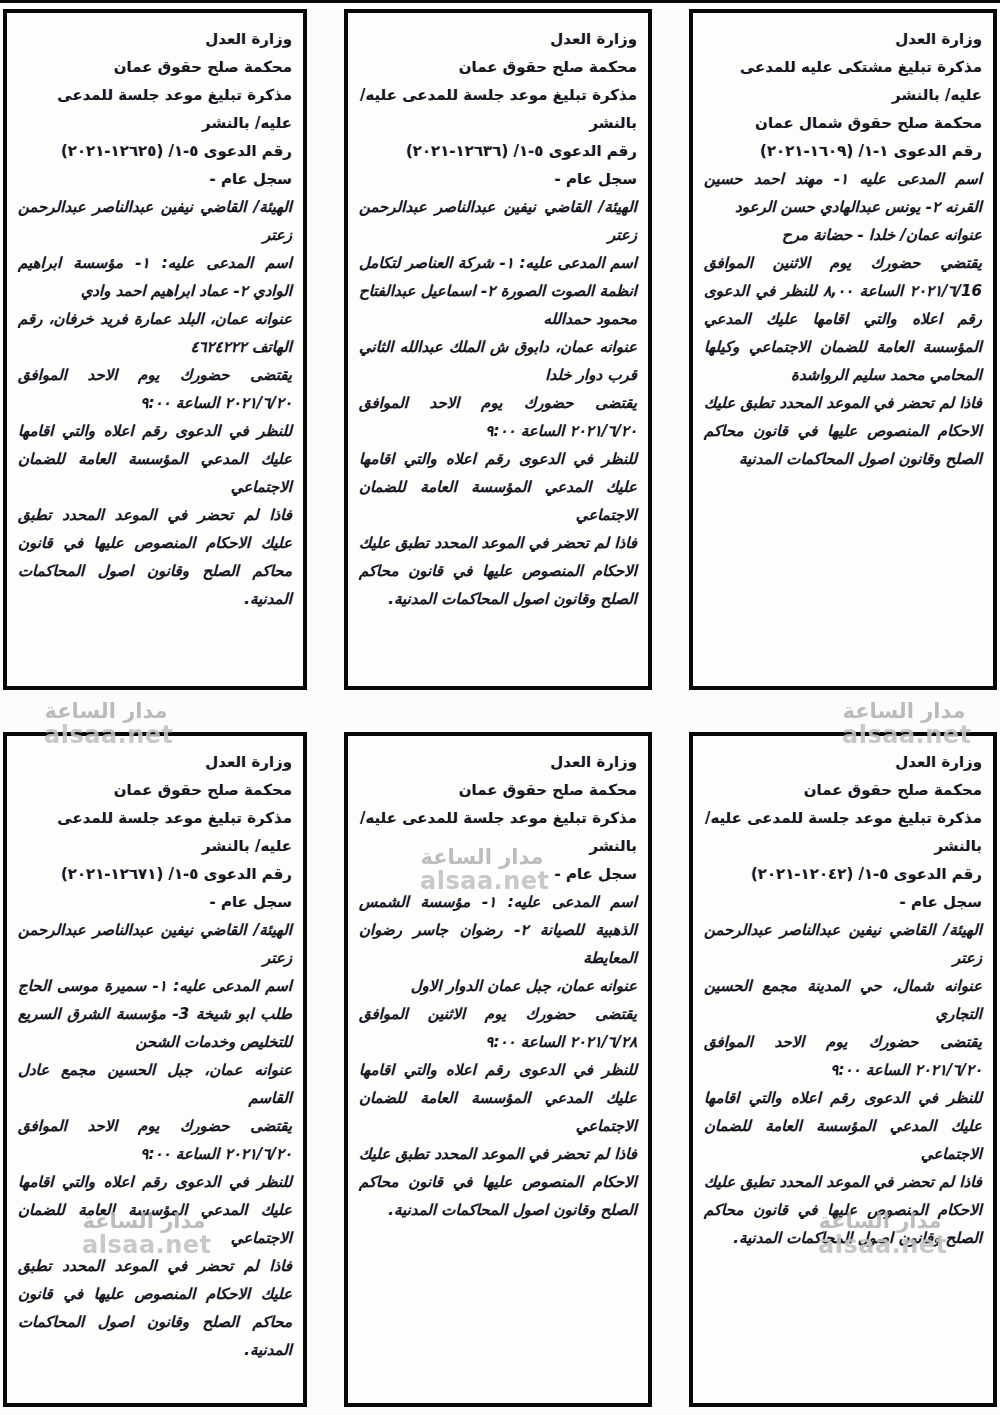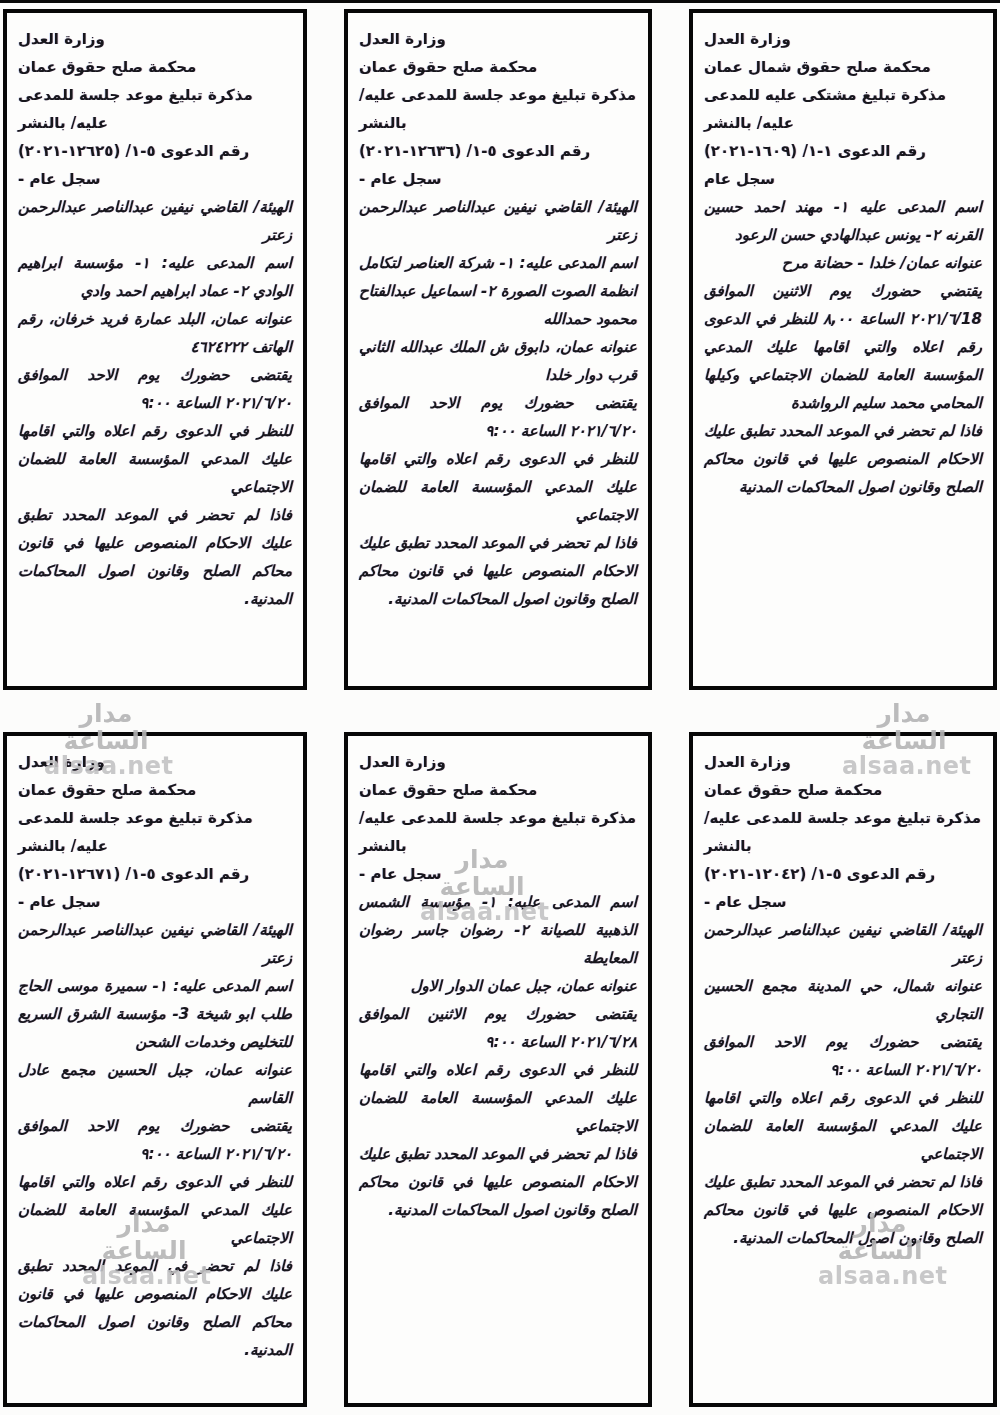--- a/index.html
+++ b/index.html
@@ -31,59 +31,58 @@
     background:#fdfdfc;
     padding:12px 11px 6px 11px;
     font-size:15px;
     line-height:28px;
     overflow:hidden;
     direction:rtl;
   }
   .notice div{
     text-shadow:0.7px 0 rgba(170,40,110,0.22), -0.7px 0 rgba(30,70,190,0.22);
   }
-  .c{text-align:left;}
+  .c{text-align:right;}
   .j{text-align:justify;text-justify:inter-word;font-style:italic;}
   .wm{
     position:absolute;
     width:124px;
     text-align:center;
     z-index:6;
     line-height:1.08;
     pointer-events:none;
   }
   .wm-ar{
-    font-size:25px;
+    font-size:21px;
     color:#b5b5b6;
     opacity:0.9;
   }
   .wm-en{
     font-size:24px;
     letter-spacing:0.5px;
     color:#c3c3c4;
     opacity:0.9;
   }
 </style>
 </head>
 <body>
 
 <div class="page">
   <div class="top-rule"></div>
 
   <div class="grid">
 
     <article class="notice">
       <div class="c">وزارة العدل</div>
+      <div class="c">مذكرة تبليغ مشتكى عليه للمدعى عليه/ بالنشر</div>
       <div class="c">محكمة صلح حقوق شمال عمان</div>
-      <div class="c">مذكرة تبليغ مشتكى عليه للمدعى عليه/ بالنشر</div>
       <div class="c">رقم الدعوى ١-١/ (١٦٠٩-٢٠٢١)</div>
-      <div class="c"><span dir="ltr">سجل عام</span></div>
       <div class="j">اسم المدعى عليه ١- مهند احمد حسين القرنه ٢- يونس عبدالهادي حسن الرعود</div>
       <div class="j">عنوانه عمان/ خلدا - حضانة مرح</div>
-      <div class="j">يقتضي حضورك يوم الاثنين الموافق ٢٠٢١/٦/18 الساعة ٨,٠٠ للنظر في الدعوى رقم اعلاه والتي اقامها عليك المدعي المؤسسة العامة للضمان الاجتماعي وكيلها المحامي محمد سليم الرواشدة</div>
+      <div class="j">يقتضي حضورك يوم الاثنين الموافق ٢٠٢١/٦/16 الساعة ٨,٠٠ للنظر في الدعوى رقم اعلاه والتي اقامها عليك المدعي المؤسسة العامة للضمان الاجتماعي وكيلها المحامي محمد سليم الرواشدة</div>
       <div class="j"></div>
       <div class="j">فاذا لم تحضر في الموعد المحدد تطبق عليك الاحكام المنصوص عليها في قانون محاكم الصلح وقانون اصول المحاكمات المدنية</div>
     </article>
 
     <article class="notice">
       <div class="c">وزارة العدل</div>
       <div class="c">محكمة صلح حقوق عمان</div>
       <div class="c">مذكرة تبليغ موعد جلسة للمدعى عليه/ بالنشر</div>
       <div class="c">رقم الدعوى ٥-١/ (١٢٦٣٦-٢٠٢١)</div>
       <div class="c"><span dir="ltr">- سجل عام</span></div>

